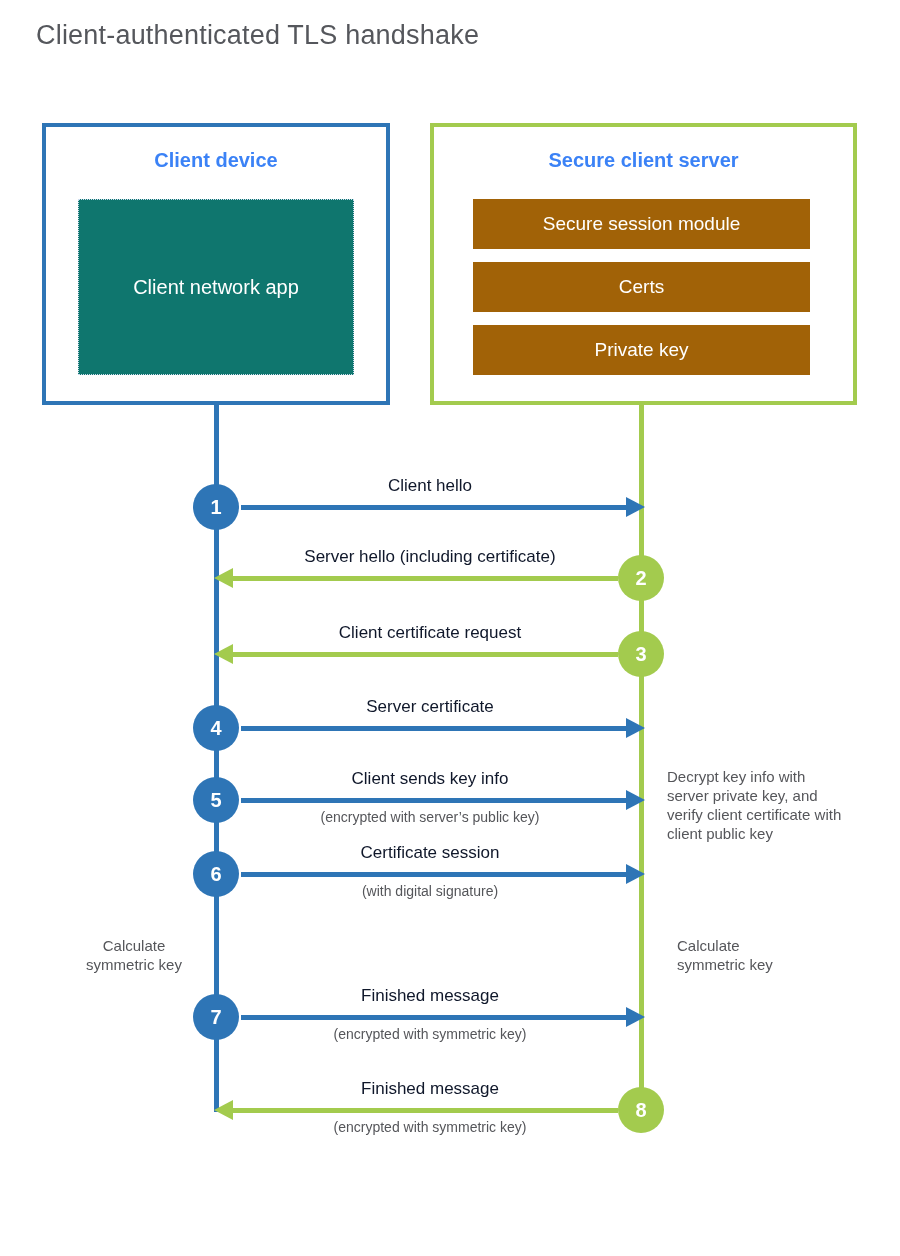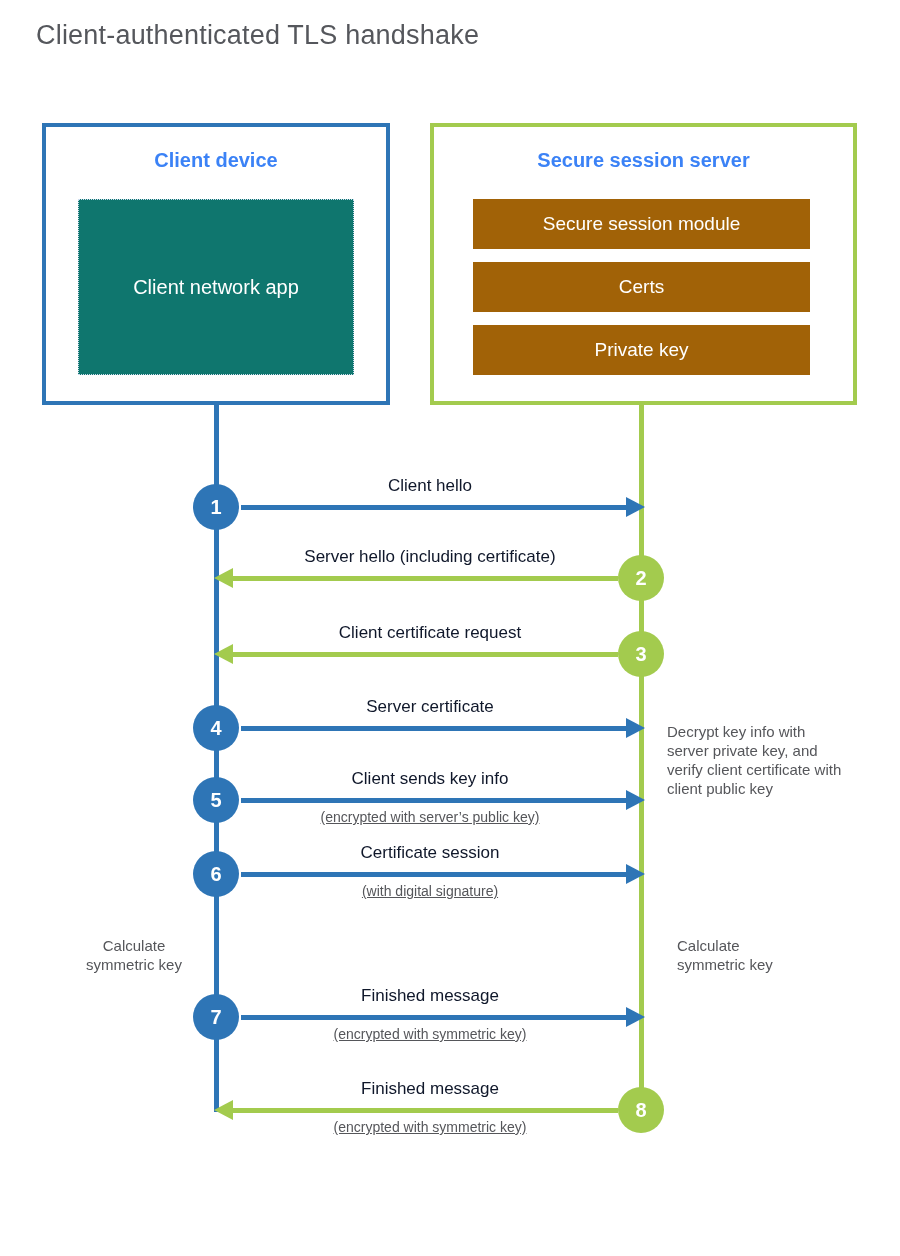--- a/index.html
+++ b/index.html
@@ -42,43 +42,43 @@
   }
   .badge-blue{left:193px;background:#2e75b6;}
   .badge-green{left:618px;background:#a3cb4e;}
   .h-line{position:absolute;top:-2px;height:5px;}
   .step.to-server .h-line{left:241px;width:386px;background:#2e75b6;}
   .step.to-client .h-line{left:233px;width:385px;background:#a3cb4e;}
   .head{position:absolute;top:-10px;width:0;height:0;border-top:10px solid transparent;border-bottom:10px solid transparent;}
   .head-right{left:626px;border-left:19px solid #2e75b6;}
   .head-left{left:214px;border-right:19px solid #a3cb4e;}
   .lbl{position:absolute;left:240px;width:380px;top:-31px;text-align:center;font-size:17px;color:#0f172a;}
-  .sub{position:absolute;left:240px;width:380px;top:9px;text-align:center;font-size:14px;color:#55565a;text-decoration:underline;}
+  .sub{position:absolute;left:240px;width:380px;top:9px;text-align:center;font-size:14px;color:#55565a;}
   
   .note{position:absolute;font-size:15px;line-height:19px;color:#55565a;}
-  .note-decrypt{left:667px;top:722px;width:178px;}
+  .note-decrypt{left:667px;top:767px;width:178px;}
   .note-calc-left{left:78px;top:936px;width:112px;text-align:center;}
   .note-calc-right{left:677px;top:936px;width:112px;text-align:left;}
 </style>
 </head>
 <body>
 
 <div class="canvas">
 
   <h1 class="diagram-title">Client-authenticated TLS handshake</h1>
 
   <div class="box box-client">
     <div class="box-title">Client device</div>
     <div class="client-inner">
       <span>Client network app</span>
     </div>
   </div>
 
   <div class="box box-server">
-    <div class="box-title">Secure session server</div>
+    <div class="box-title">Secure client server</div>
     <div class="bar bar1">Secure session module</div>
     <div class="bar bar2">Certs</div>
     <div class="bar bar3">Private key</div>
   </div>
 
   <div class="lifeline line-blue"></div>
   <div class="lifeline line-green"></div>
 
   <div class="step to-server" style="top:507px">
     <div class="h-line"></div>

